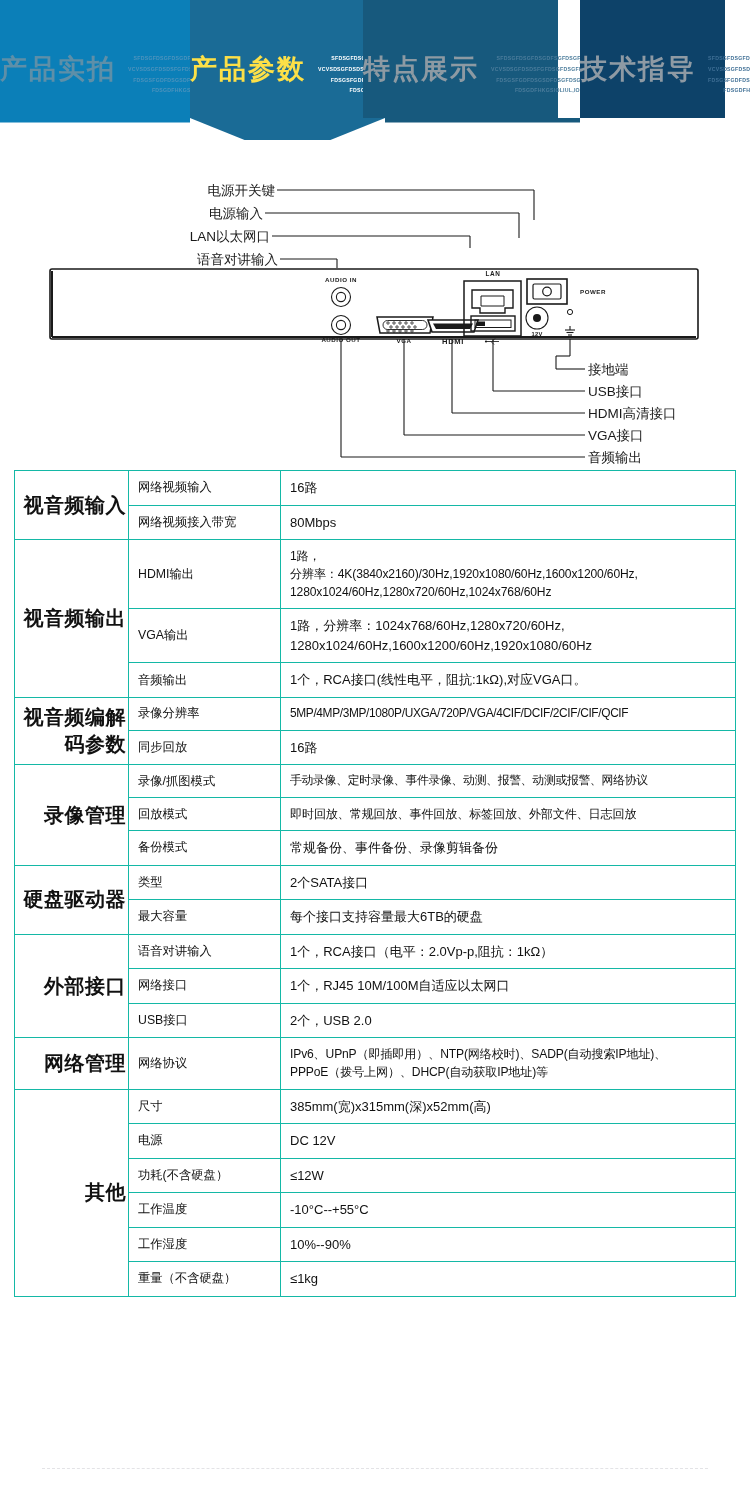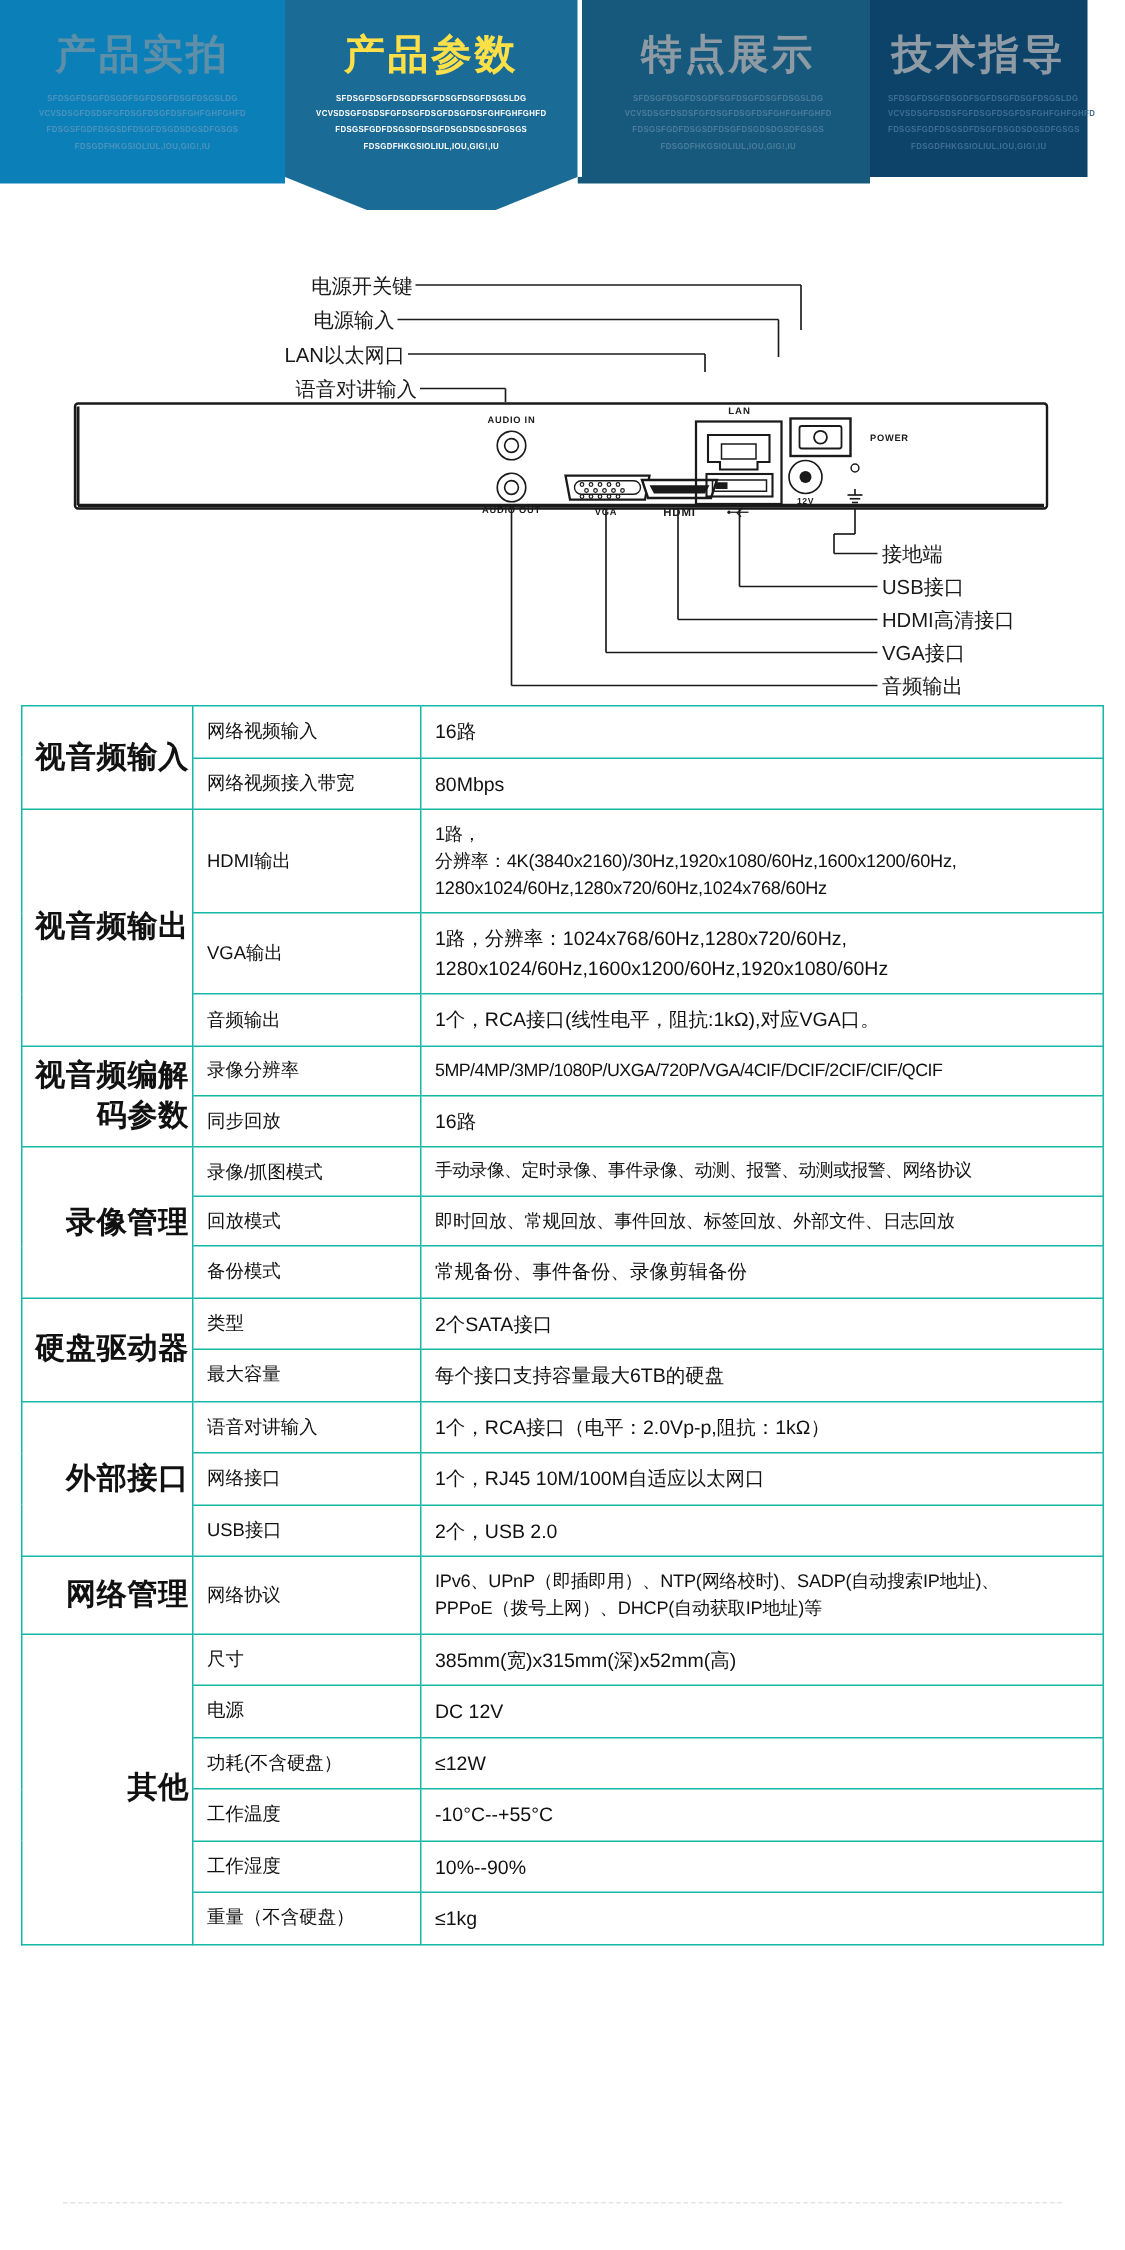--- a/index.html
+++ b/index.html
@@ -7,38 +7,38 @@
     width: 750px;
     background: #ffffff;
     font-family: "Liberation Sans", "DejaVu Sans", sans-serif;
   }
   body { width: 750px; height: 1500px; overflow: hidden; position: relative; }
 
   
   .tabbar { position: relative; width: 750px; height: 140px; background:#fff; }
   .tab {
     position: absolute; top: 0; height: 118px;
-    display: flex; flex-direction: column;
+    display: flex; flex-direction: row;
     align-items: center; justify-content: flex-start;
     padding-top: 22px;
   }
   .tab-title {
     font-size: 27px; font-weight: bold; letter-spacing: 2px;
     line-height: 1.1; white-space: nowrap;
   }
   .tab-sub { margin-top: 9px; width: 100%; padding: 0 12px; }
   .tab-sub div {
     font-size: 5.2px; font-weight: bold; letter-spacing: .25px;
     line-height: 2.05; text-align: center; white-space: nowrap;
     transform: scale(1,1.12); transform-origin: center;
   }
   
   #tab-0 { left: 0px;   width: 190px; background: #0b7fb8; }
   #tab-1 { left: 190px; width: 195px; background: #1a6b96; }
-  #tab-2 { left: 388px; width: 195px; background: #17597d; align-items: center; }
+  #tab-2 { left: 363px; width: 195px; background: #17597d; align-items: center; }
   #tab-3 { left: 580px; width: 145px; background: #0d4269; }
 
   #tab-0 .tab-title { color:#5e8fa8; }
   #tab-0 .tab-sub div { color:#4d93bd; }
   #tab-1 .tab-title { color:#fde047; }
   #tab-1 .tab-sub div { color:#ffffff; }
   #tab-2 .tab-title { color:#8d9aa3; }
   #tab-2 .tab-sub div { color:#4b7c9b; }
   #tab-3 .tab-title { color:#8e9aa4; }
   #tab-3 .tab-sub div { color:#3f6f95; }

